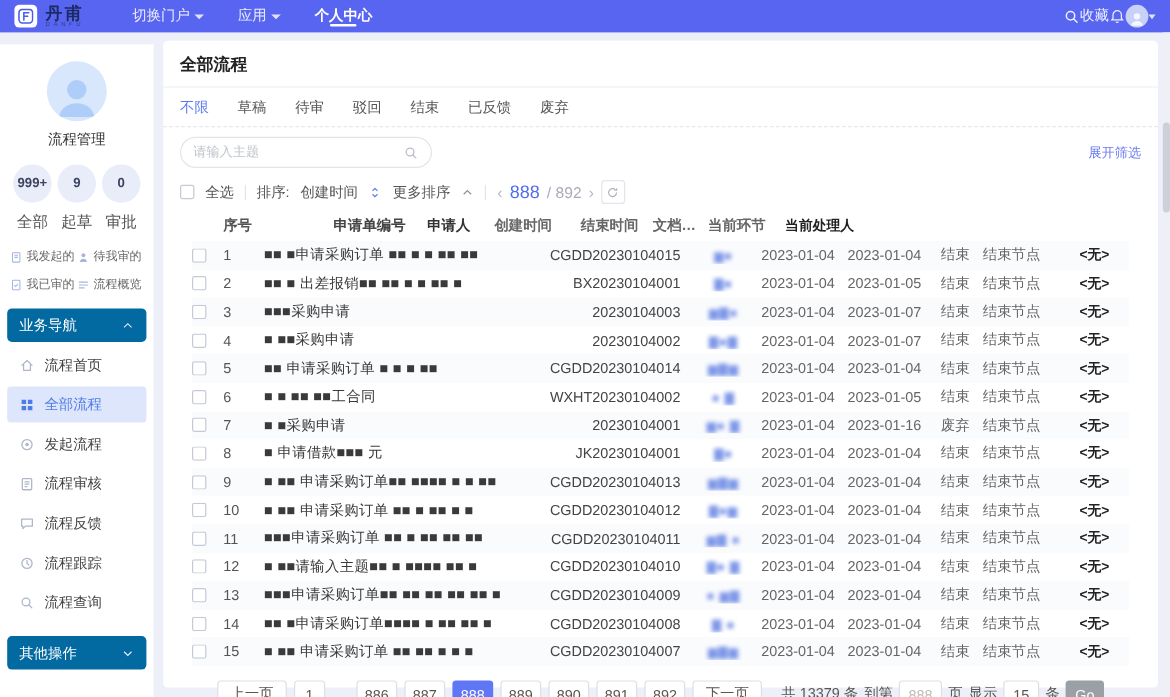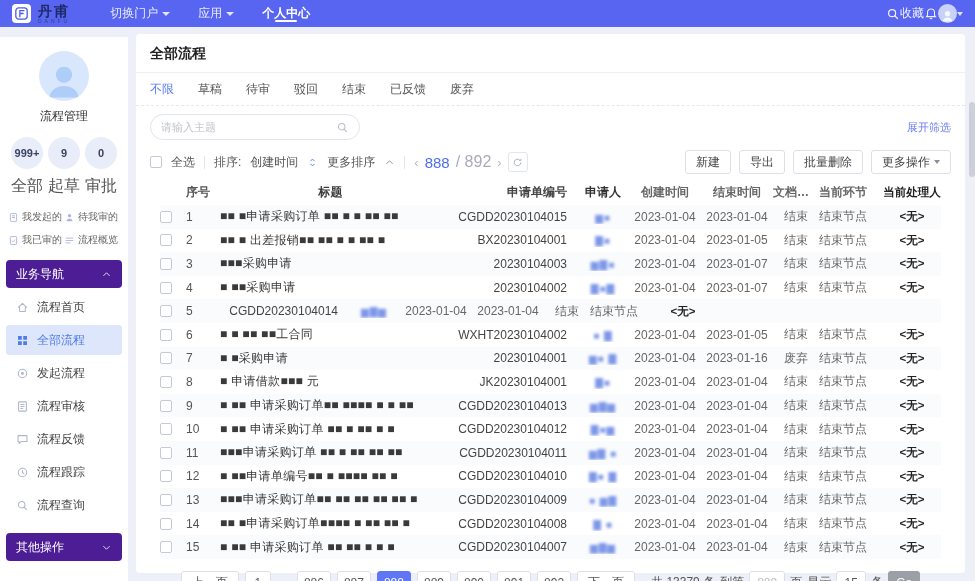--- a/index.html
+++ b/index.html
@@ -23,25 +23,25 @@
   .avatar-sm { width:19px; height:19px; border-radius:50%; background:#c8d2f8; display:flex; align-items:flex-end; justify-content:center; overflow:hidden; color:#f4f7ff; }
   .caret-sm { width:0; height:0; border-left:3.5px solid transparent; border-right:3.5px solid transparent; border-top:4px solid #dfe4ff; }
 
   
   .sidebar { position:absolute; left:0; top:27px; bottom:0; width:128px; background:#fff; padding:14px 6px 0 6px; overflow:hidden;margin-top:10px; }
   .avatar-big { width:50px; height:50px; border-radius:50%; background:#d8e7fc; margin:0 auto; display:flex; align-items:flex-end; justify-content:center; overflow:hidden; color:#aecdf8; }
   .profile-name { text-align:center; font-size:12px; color:#333; margin-top:7px; }
   .stats { display:flex; justify-content:space-between; padding:0 4px; margin-top:12px; }
   .stat { display:flex; flex-direction:column; align-items:center; width:34px; }
   .stat-circle { width:32px; height:32px; border-radius:50%; background:#e9ecf9; display:flex; align-items:center; justify-content:center; font-size:11px; color:#3a4360; font-weight:bold; }
-  .stat-label { font-size:16px; color:#555; margin-top:7px; }
+  .stat-label { font-size:13px; color:#555; margin-top:7px; }
   .quick-links { display:grid; grid-template-columns:1fr 1fr; row-gap:9px; margin-top:13px; padding:0 2px; }
   .ql-item { display:flex; align-items:center; gap:3px; font-size:10px; color:#666; cursor:pointer; }
   .ql-item .ic { color:#a9b4e0; display:flex; }
-  .section-header { margin-top:13px; background:#4c1d95; color:#fff; font-size:12px; border-radius:4px; height:28px; display:flex; align-items:center; justify-content:space-between; padding:0 10px; cursor:pointer; }
+  .section-header { margin-top:13px; background:#0369a1; color:#fff; font-size:12px; border-radius:4px; height:28px; display:flex; align-items:center; justify-content:space-between; padding:0 10px; cursor:pointer; }
   .section-header .chev { display:flex; color:#eef0ff; }
   .nav-list { margin-top:4px; }
   .nav-item { display:flex; align-items:center; gap:8px; height:30px; padding:0 10px; font-size:12px; color:#444; border-radius:3px; cursor:pointer; margin-top:3px; }
   .nav-item .ic { color:#aeb6c8; display:flex; }
   .nav-item.active { background:#dde6fa; color:#4f7be8; }
   .nav-item.active .ic { color:#4f7be8; }
 
   
   .main { position:absolute; left:128px; top:27px; right:0; bottom:0; padding:7px 10px 8px 8px; }
   .card { background:#fff; border-radius:4px; height:100%; padding:0 0 6px 0; position:relative; }
@@ -58,21 +58,21 @@
 
   .toolbar { display:flex; align-items:center; padding:4px 14px 6px 14px; font-size:12px; color:#555; }
   .tb-left { display:flex; align-items:center; gap:9px; }
   .checkbox { width:12px; height:12px; border:1px solid #c5c9d6; border-radius:2px; background:#fff; display:inline-block; cursor:pointer; }
   .tb-sep { width:1px; height:13px; background:#e3e5ea; }
   .sort-ic { color:#5b7cf0; display:flex; }
   .chev-ic { color:#8a8f9c; display:flex; }
   .pg-inline { display:flex; align-items:center; gap:6px; }
   .pg-arrow { color:#b4b8c2; font-size:13px; cursor:pointer; }
   .pg-cur { color:#4f6df0; font-size:15px; }
-  .pg-total { color:#aab; font-size:16px; }
+  .pg-total { color:#aab; font-size:13px; }
   .refresh-btn { width:20px; height:20px; border:1px solid #e3e5ec; border-radius:3px; display:flex; align-items:center; justify-content:center; color:#aab0bd; cursor:pointer; }
   .tb-buttons { margin-left:auto; display:flex; gap:8px; }
   .btn { height:24px; padding:0 10px; border:1px solid #dcdfe6; border-radius:3px; background:#fff; font-size:12px; color:#444; display:flex; align-items:center; gap:4px; cursor:pointer; }
   .btn .caret-g { width:0; height:0; border-left:3.5px solid transparent; border-right:3.5px solid transparent; border-top:4px solid #8a8f9c; }
 
   
   .table { padding:0 24px; }
   .thead, .trow { display:flex; align-items:center; }
   .thead { height:25px; font-size:12px; color:#333; font-weight:bold; }
   .trow { height:23.6px; font-size:12px; color:#333; cursor:pointer; }
@@ -352,42 +352,26 @@
           <span class="pg-total">/ 892</span>
           <span class="pg-arrow">›</span>
           <span class="refresh-btn">
             <svg width="11" height="11" viewBox="0 0 16 16">
                 <path d="M12.8 8A4.8 4.8 0 1 1 11.4 4.6" fill="none" stroke="currentColor" stroke-width="1.4"></path>
                 <path d="M12.9 2.6v2.5h-2.5" fill="none" stroke="currentColor" stroke-width="1.4"></path>
               </svg>
           </span>
         </div>
       </div>
-      <div class="tb-buttons" id="tb-buttons">
-          <button class="btn">
-            <span>新建</span>
-          </button>
-          <button class="btn">
-            <span>导出</span>
-          </button>
-          <button class="btn">
-            <span>批量删除</span>
-          </button>
-          <button class="btn">
-            <span>更多操作</span>
-            <span class="caret-g"></span>
-          </button>
-        </div>
     </div>
 
     <div class="table">
       <div class="thead">
         <span class="cell c-check"></span>
         <span class="cell c-num">序号</span>
-        <span class="cell c-title" style="text-align:center;">标题</span>
         <span class="cell c-order">申请单编号</span>
         <span class="cell c-appl">申请人</span>
         <span class="cell c-date">创建时间</span>
         <span class="cell c-date">结束时间</span>
         <span class="cell c-status">文档状态</span>
         <span class="cell c-node">当前环节</span>
         <span class="cell c-handler" style="font-weight:bold;font-family:Liberation Mono, monospace;">当前处理人</span>
       </div>
       <div id="tbody">
           <div class="trow">
@@ -444,20 +428,21 @@
     <span class="cell c-date">2023-01-07</span>
     <span class="cell c-status">结束</span>
     <span class="cell c-node">结束节点</span>
     <span class="cell c-handler">&lt;无&gt;</span>
   </div>
           <div class="trow">
     <span class="cell c-check">
               <span class="checkbox"></span>
             </span>
     <span class="cell c-num">5</span>
+    <span class="cell c-title">■■ 申请采购订单 ■ ■ ■ ■■</span>
     <span class="cell c-order">CGDD20230104014</span>
     <span class="cell c-appl"><span class="blurred">▆▇▆</span></span>
     <span class="cell c-date">2023-01-04</span>
     <span class="cell c-date">2023-01-04</span>
     <span class="cell c-status">结束</span>
     <span class="cell c-node">结束节点</span>
     <span class="cell c-handler">&lt;无&gt;</span>
   </div>
           <div class="trow">
     <span class="cell c-check">
@@ -541,21 +526,21 @@
     <span class="cell c-date">2023-01-04</span>
     <span class="cell c-status">结束</span>
     <span class="cell c-node">结束节点</span>
     <span class="cell c-handler">&lt;无&gt;</span>
   </div>
           <div class="trow">
     <span class="cell c-check">
               <span class="checkbox"></span>
             </span>
     <span class="cell c-num">12</span>
-    <span class="cell c-title">■ ■■申请单编号■■ ■ ■■■■ ■■ ■</span>
+    <span class="cell c-title">■ ■■请输入主题■■ ■ ■■■■ ■■ ■</span>
     <span class="cell c-order">CGDD20230104010</span>
     <span class="cell c-appl"><span class="blurred">▇■ ▇</span></span>
     <span class="cell c-date">2023-01-04</span>
     <span class="cell c-date">2023-01-04</span>
     <span class="cell c-status">结束</span>
     <span class="cell c-node">结束节点</span>
     <span class="cell c-handler">&lt;无&gt;</span>
   </div>
           <div class="trow">
     <span class="cell c-check">

